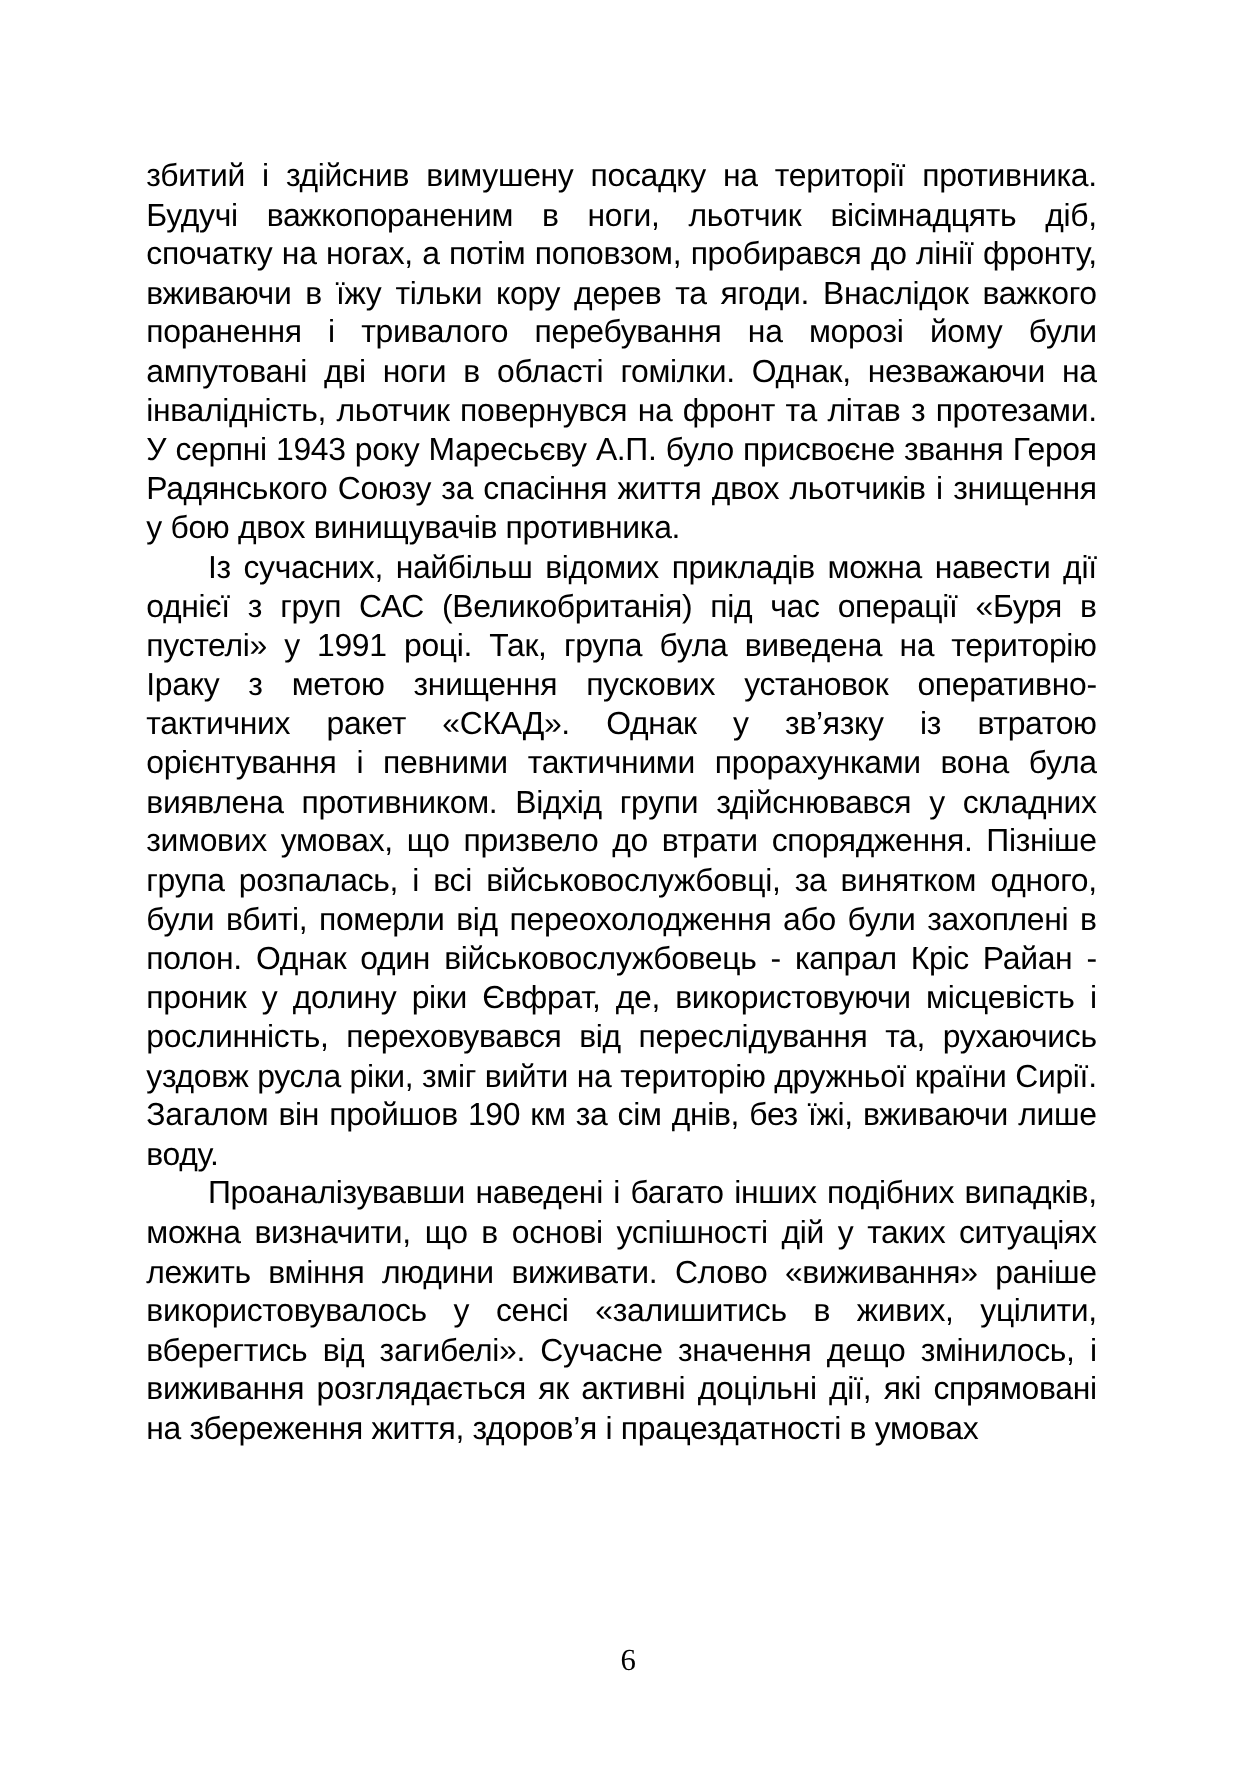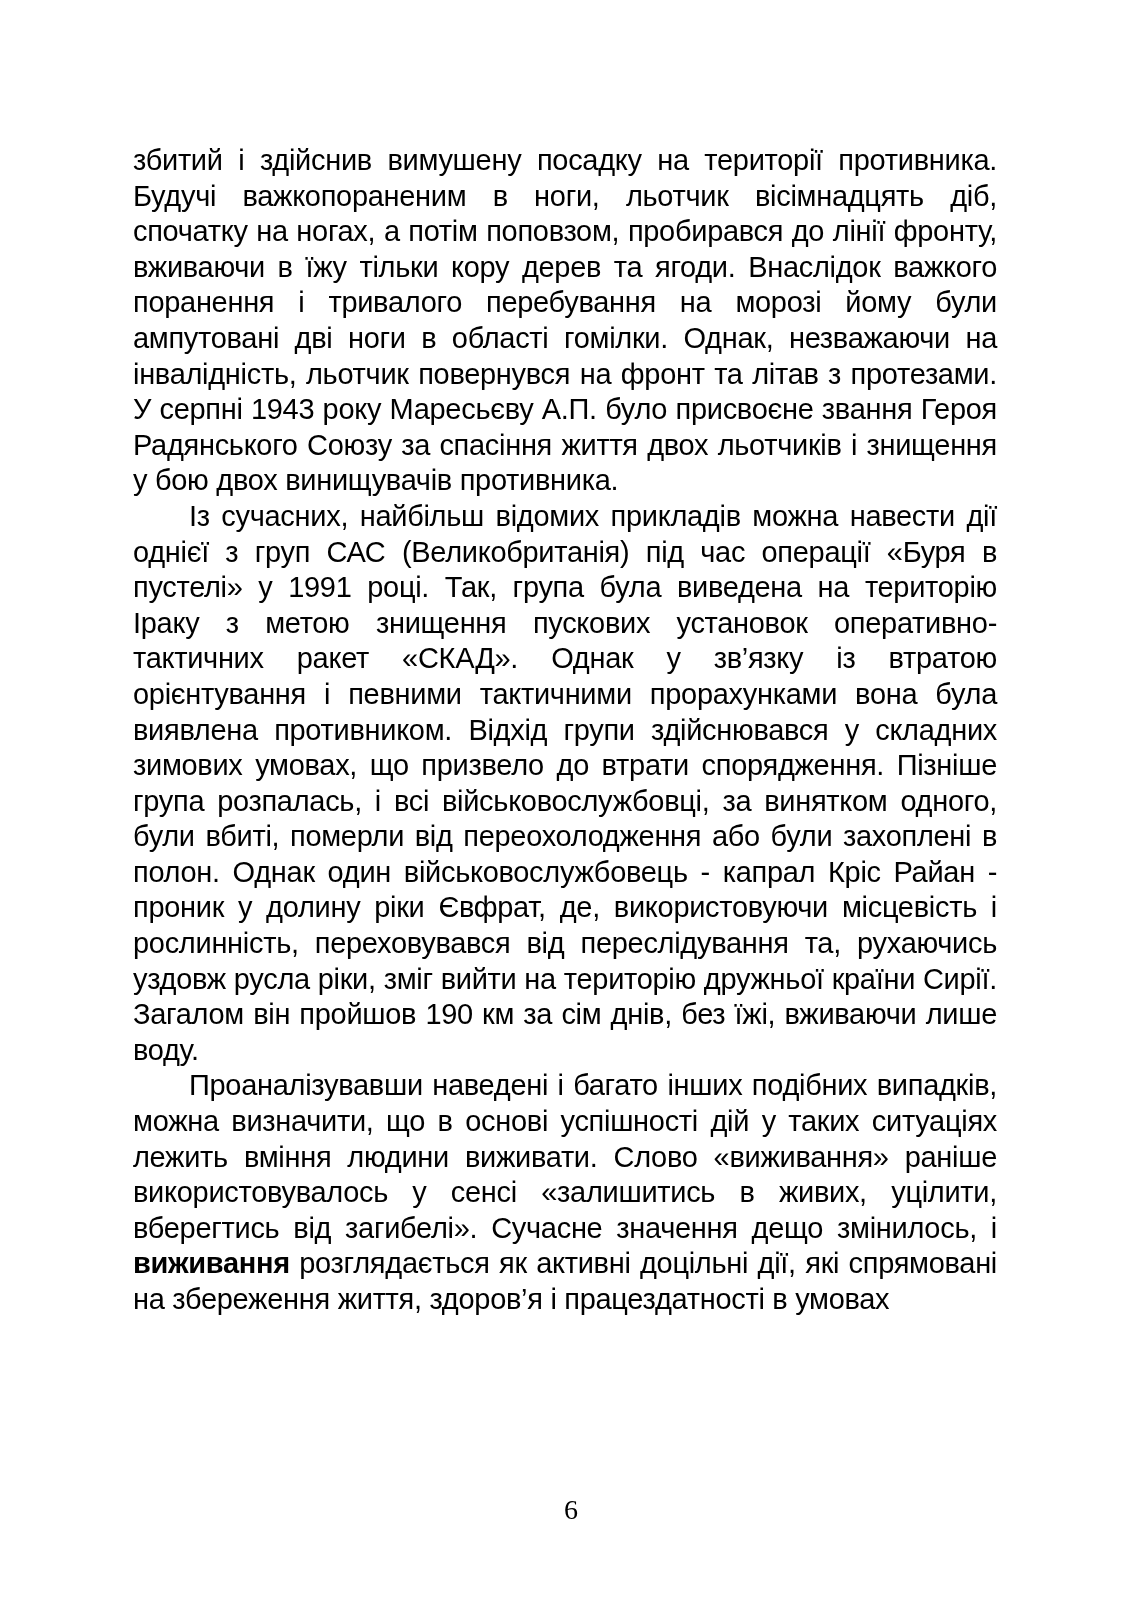--- a/index.html
+++ b/index.html
@@ -32,21 +32,21 @@
     margin-top: 40px;
   }
   p.para {
     margin: 0;
     padding: 0;
   }
   p.para.indent {
     text-indent: 56px;
   }
   .run-normal { font-weight: normal; font-style: normal; }
-  .run-bold   { font-weight: bold;   font-style: normal; }
+  .run-bold   { font-weight: normal;   font-style: normal; }
   .run-italic { font-weight: normal; }
   .footer {
     position: absolute;
     left: 0;
     top: 1494px;
     width: 100%;
     text-align: center;
     font-family: "Liberation Serif", serif;
     font-size: 28px;
     color: #000000;

